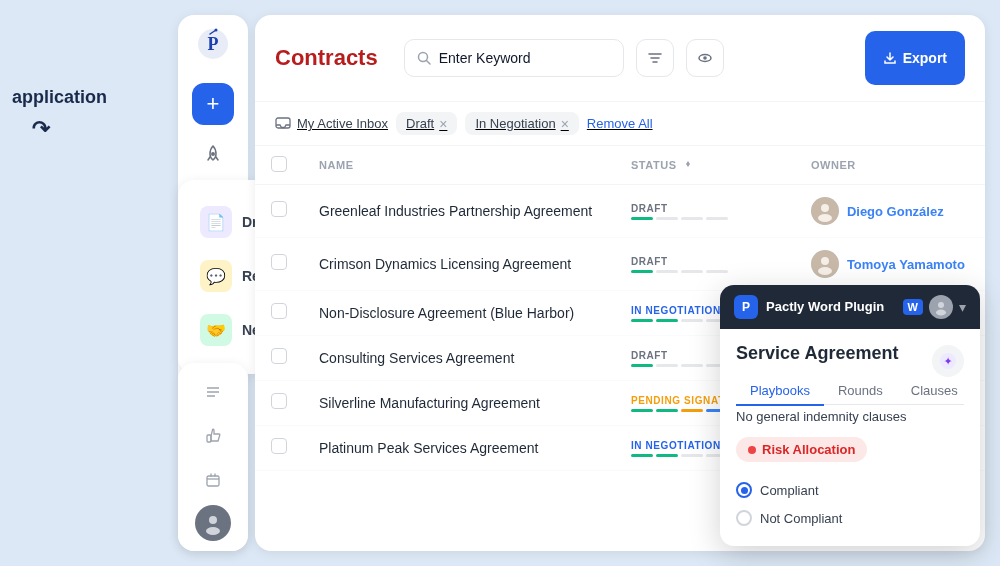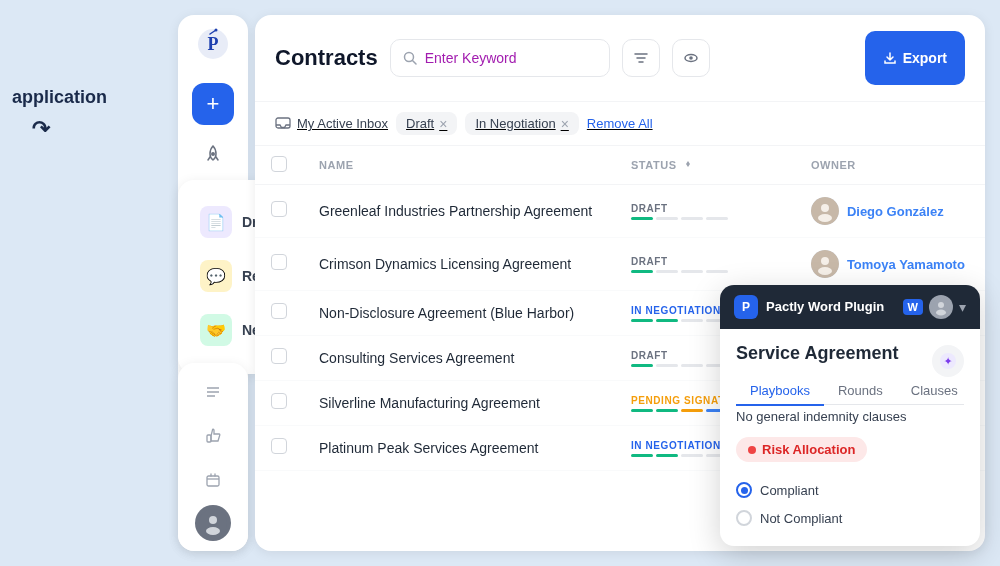--- a/index.html
+++ b/index.html
@@ -177,22 +177,22 @@
     .header {
       display: flex;
       align-items: center;
       padding: 16px 20px;
       gap: 12px;
       border-bottom: 1px solid #f3f4f6;
     }
     .page-title {
       font-size: 22px;
       font-weight: 700;
-      color: #0f172a;
-      margin-right: 0;
+      color: #b91c1c;
+      margin-right: 14px;
     }
     .search-box {
       flex: 1;
       max-width: 220px;
       height: 38px;
       border: 1.5px solid #e5e7eb;
       border-radius: 10px;
       display: flex;
       align-items: center;
       gap: 8px;
@@ -590,21 +590,21 @@
 
 <div class="main-content">
 
   <div class="header">
     <span class="page-title">Contracts</span>
     <div class="search-box">
       <svg width="14" height="14" viewBox="0 0 14 14" fill="none">
         <circle cx="6" cy="6" r="4.5" stroke="#9ca3af" stroke-width="1.5"></circle>
         <line x1="9.5" y1="9.5" x2="13" y2="13" stroke="#9ca3af" stroke-width="1.5" stroke-linecap="round"></line>
       </svg>
-      <span style="color:#a21caf; font-size:14px;">Enter Keyword</span>
+      <span style="color:#0f172a; font-size:14px;">Enter Keyword</span>
     </div>
     <div class="header-icon-btn">
       <svg width="16" height="16" viewBox="0 0 16 16" fill="none">
         <line x1="2" y1="4" x2="14" y2="4" stroke="#6b7280" stroke-width="1.5" stroke-linecap="round"></line>
         <line x1="4" y1="8" x2="12" y2="8" stroke="#6b7280" stroke-width="1.5" stroke-linecap="round"></line>
         <line x1="6" y1="12" x2="10" y2="12" stroke="#6b7280" stroke-width="1.5" stroke-linecap="round"></line>
       </svg>
     </div>
     <div class="header-icon-btn">
       <svg width="16" height="16" viewBox="0 0 16 16" fill="none">

